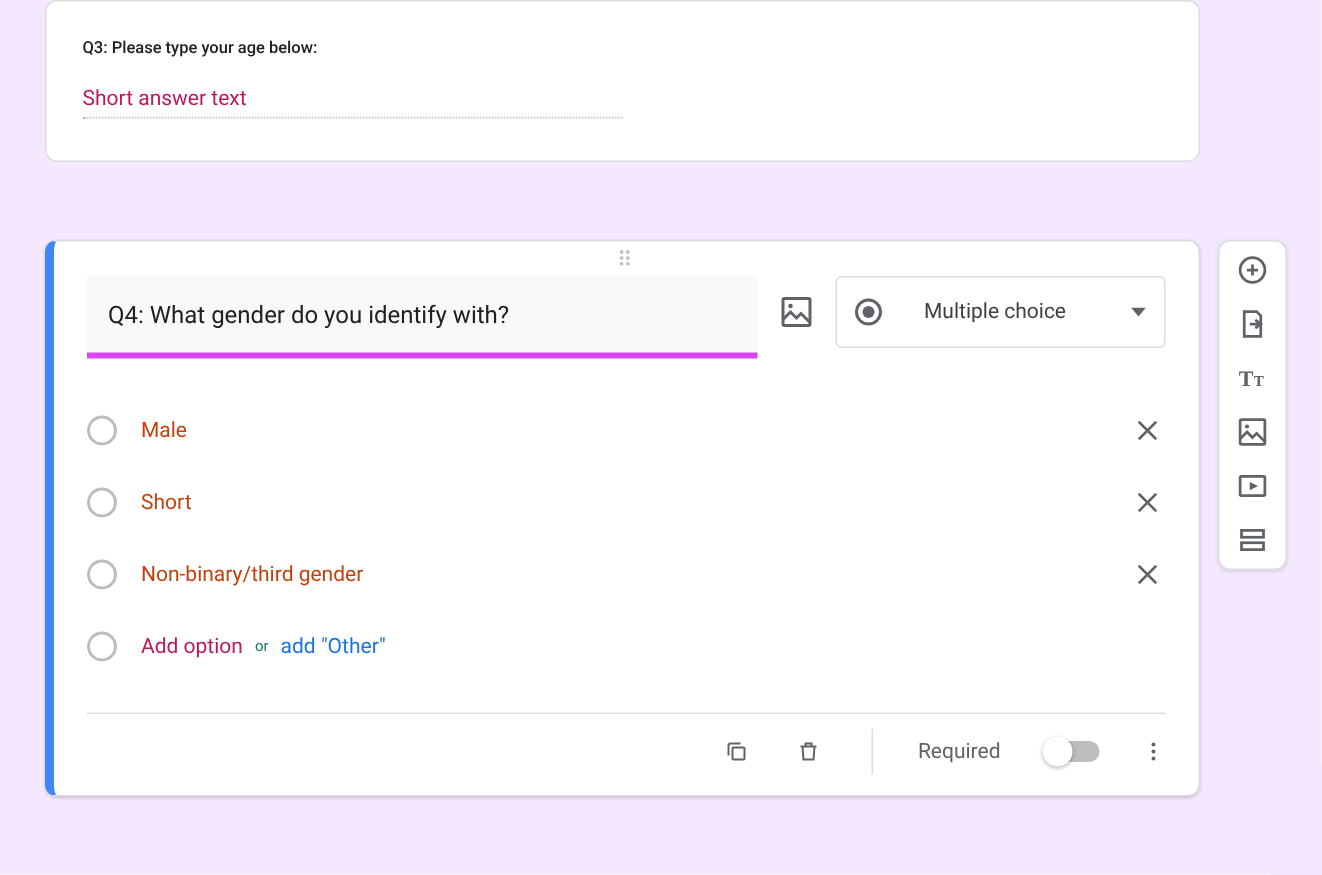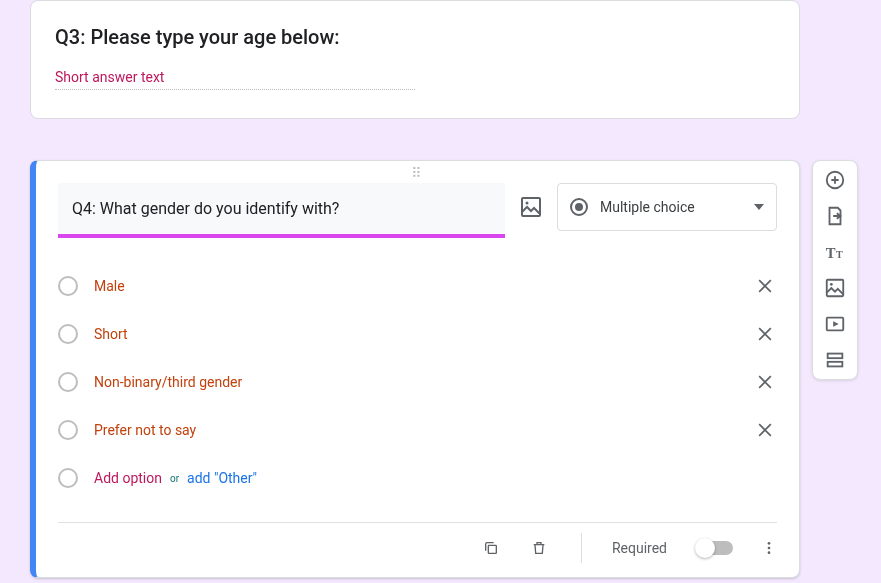--- a/index.html
+++ b/index.html
@@ -19,21 +19,21 @@
     margin: 0 auto;
   }
   .card-q3 {
     position: absolute;
     left: 30px;
     top: 0;
     width: 770px;
     padding: 24px 24px 28px 24px;
   }
   .q3-title {
-    font-size: 20px;
+    font-size: 11px;
     font-weight: 500;
     color: #202124;
     margin-bottom: 20px;
   }
   .q3-input {
     width: 360px;
     font-size: 14px;
     color: #be185d;
     padding-bottom: 4px;
     border-bottom: 1px dotted #bdbdbd;
@@ -79,21 +79,21 @@
   .qtype-select {
     border: 1px solid #dadce0;
     border-radius: 4px;
     width: 220px;
     height: 48px;
     display: flex;
     align-items: center;
     padding: 16px 12px;
     font-size: 14px;
     color: #3c4043;
-    gap: 12px;
+    gap: 28px;
     cursor: pointer;
   }
   .qtype-radio {
     width: 18px; height: 18px; border: 2px solid #5f6368; border-radius: 50%;
     display: flex; align-items: center; justify-content: center;
   }
   .qtype-radio::after {
     content: ""; width: 8px; height: 8px; background: #5f6368; border-radius: 50%;
   }
   .qtype-label { flex: 1; }
@@ -233,29 +233,20 @@
     </div>
     <div class="option-row">
       <div class="radio-empty"></div>
       <div class="option-text">Non-binary/third gender</div>
       <div class="option-remove">
         <svg viewBox="0 0 24 24" width="20" height="20">
             <path d="M5 5 L19 19 M19 5 L5 19" stroke="#5f6368" stroke-width="2"></path>
           </svg>
       </div>
     </div>
-    <div class="option-row">
-      <div class="radio-empty"></div>
-      <div class="option-text">Prefer not to say</div>
-      <div class="option-remove">
-        <svg viewBox="0 0 24 24" width="20" height="20">
-            <path d="M5 5 L19 19 M19 5 L5 19" stroke="#5f6368" stroke-width="2"></path>
-          </svg>
-      </div>
-    </div>
     <div class="add-option-row">
       <div class="radio-empty"></div>
       <span class="add-option-text">Add option</span>
       <span class="or-text">or</span>
       <span class="add-other">add "Other"</span>
     </div>
   </div>
 
   <div class="footer-divider"></div>
 

